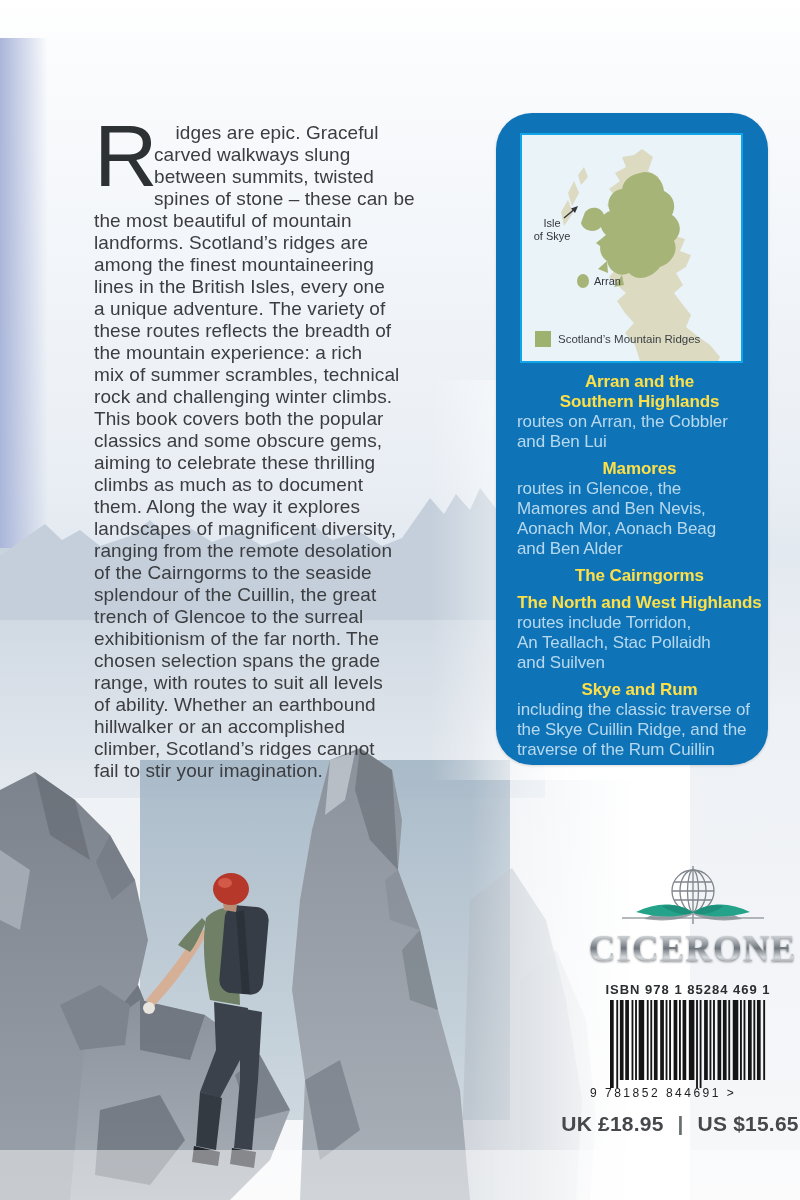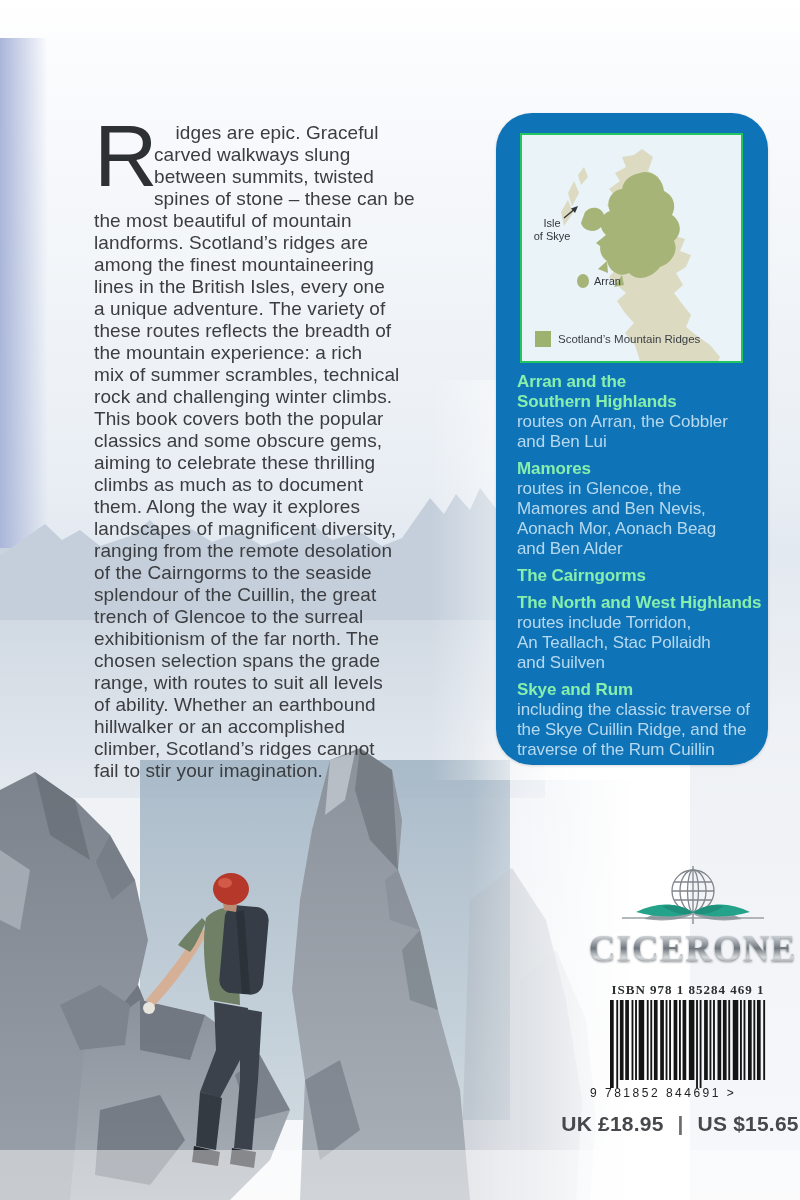--- a/index.html
+++ b/index.html
@@ -21,50 +21,50 @@
     font-family:"Liberation Sans",sans-serif;
   }
   
   .panel{
     position:absolute;left:496px;top:113px;width:272px;height:652px;
     border-radius:36px;background:#0f73b8;
     box-shadow:0 1px 3px rgba(0,0,0,.15);
   }
   .mapbox{
     position:absolute;left:24px;top:20px;width:219px;height:226px;
-    background:#e9f3f8;border:2px solid #22c55e;box-sizing:content-box;
+    background:#e9f3f8;border:2px solid #0ea5e9;box-sizing:content-box;
   }
   .mapbox svg{display:block;}
   .map-label{font-size:11px;fill:#33373b;}
   .legend-label{font-size:11.5px;fill:#3a3e42;}
   .sections{position:absolute;left:21px;top:259px;width:245px;}
   .section{margin-bottom:7px;}
   .section-title{
-    color:#86efac;font-weight:bold;font-size:17px;line-height:20px;
-    white-space:pre;letter-spacing:-.1px;
+    color:#fde047;font-weight:bold;font-size:17px;line-height:20px;
+    white-space:pre;letter-spacing:-.1px;text-align:center;
   }
   .section-desc{
     color:#b7d9ee;font-size:17px;line-height:20px;white-space:pre;
     letter-spacing:-.1px;
   }
   
   .logo{position:absolute;left:585px;top:866px;width:215px;text-align:center;}
   .logo-mark{display:block;margin:0 auto;}
   .logo-word{
     margin-top:-2px;
     font-family:"Liberation Serif",serif;font-weight:bold;font-size:37px;
     letter-spacing:1px;transform:scaleY(1.04);
     background:linear-gradient(180deg,#f8f9fa 0%,#c3c8cd 28%,#70777e 52%,#d6dadd 72%,#565c63 100%);
     -webkit-background-clip:text;background-clip:text;color:transparent;
     filter:drop-shadow(0 1px 1px rgba(40,44,48,.55));
   }
   
   .isbn-label{
     position:absolute;left:583px;top:982px;width:210px;text-align:center;
-    font-family:Liberation Serif, serif;font-size:13px;font-weight:bold;
+    font-family:Liberation Sans, sans-serif;font-size:13px;font-weight:bold;
     color:#2b2d2f;letter-spacing:1px;white-space:pre;
   }
   .barcode{position:absolute;left:608px;top:1000px;}
   .barcode-digits{
     position:absolute;left:590px;top:1086px;width:200px;text-align:left;
     font-size:12px;color:#222;letter-spacing:2.5px;white-space:pre;
   }
   
   .pricing{
     position:absolute;left:560px;top:1112px;width:240px;

